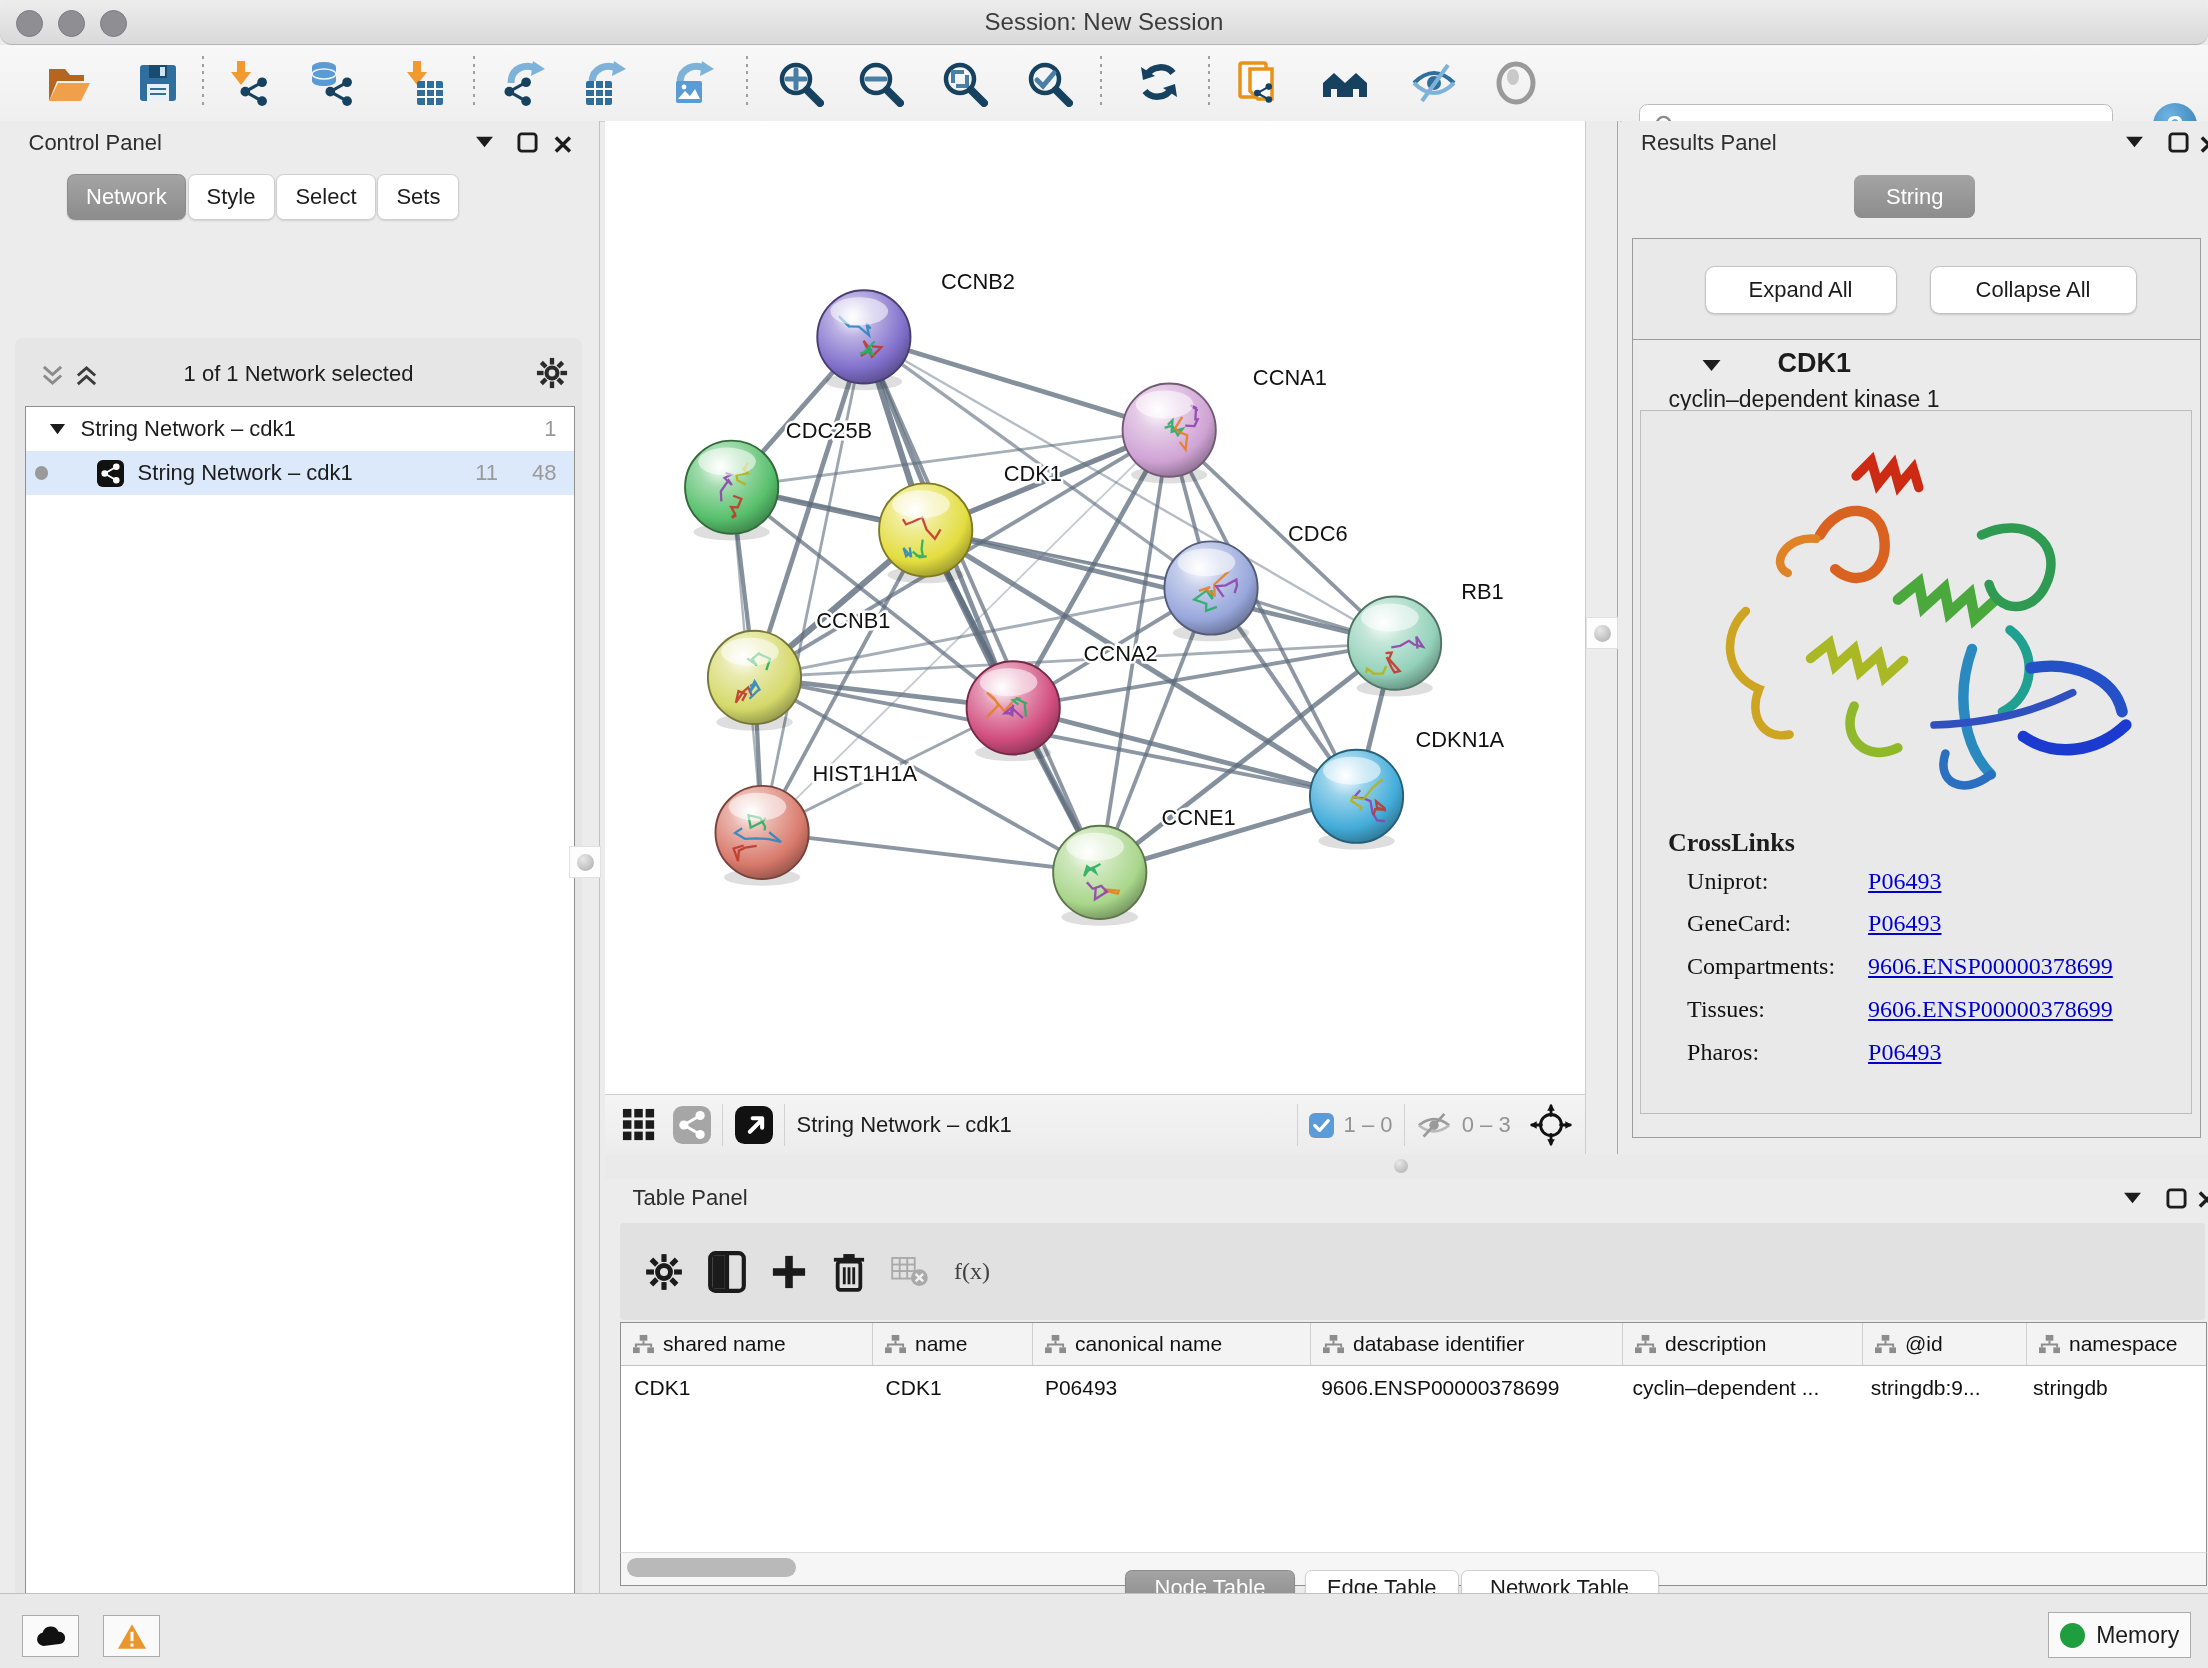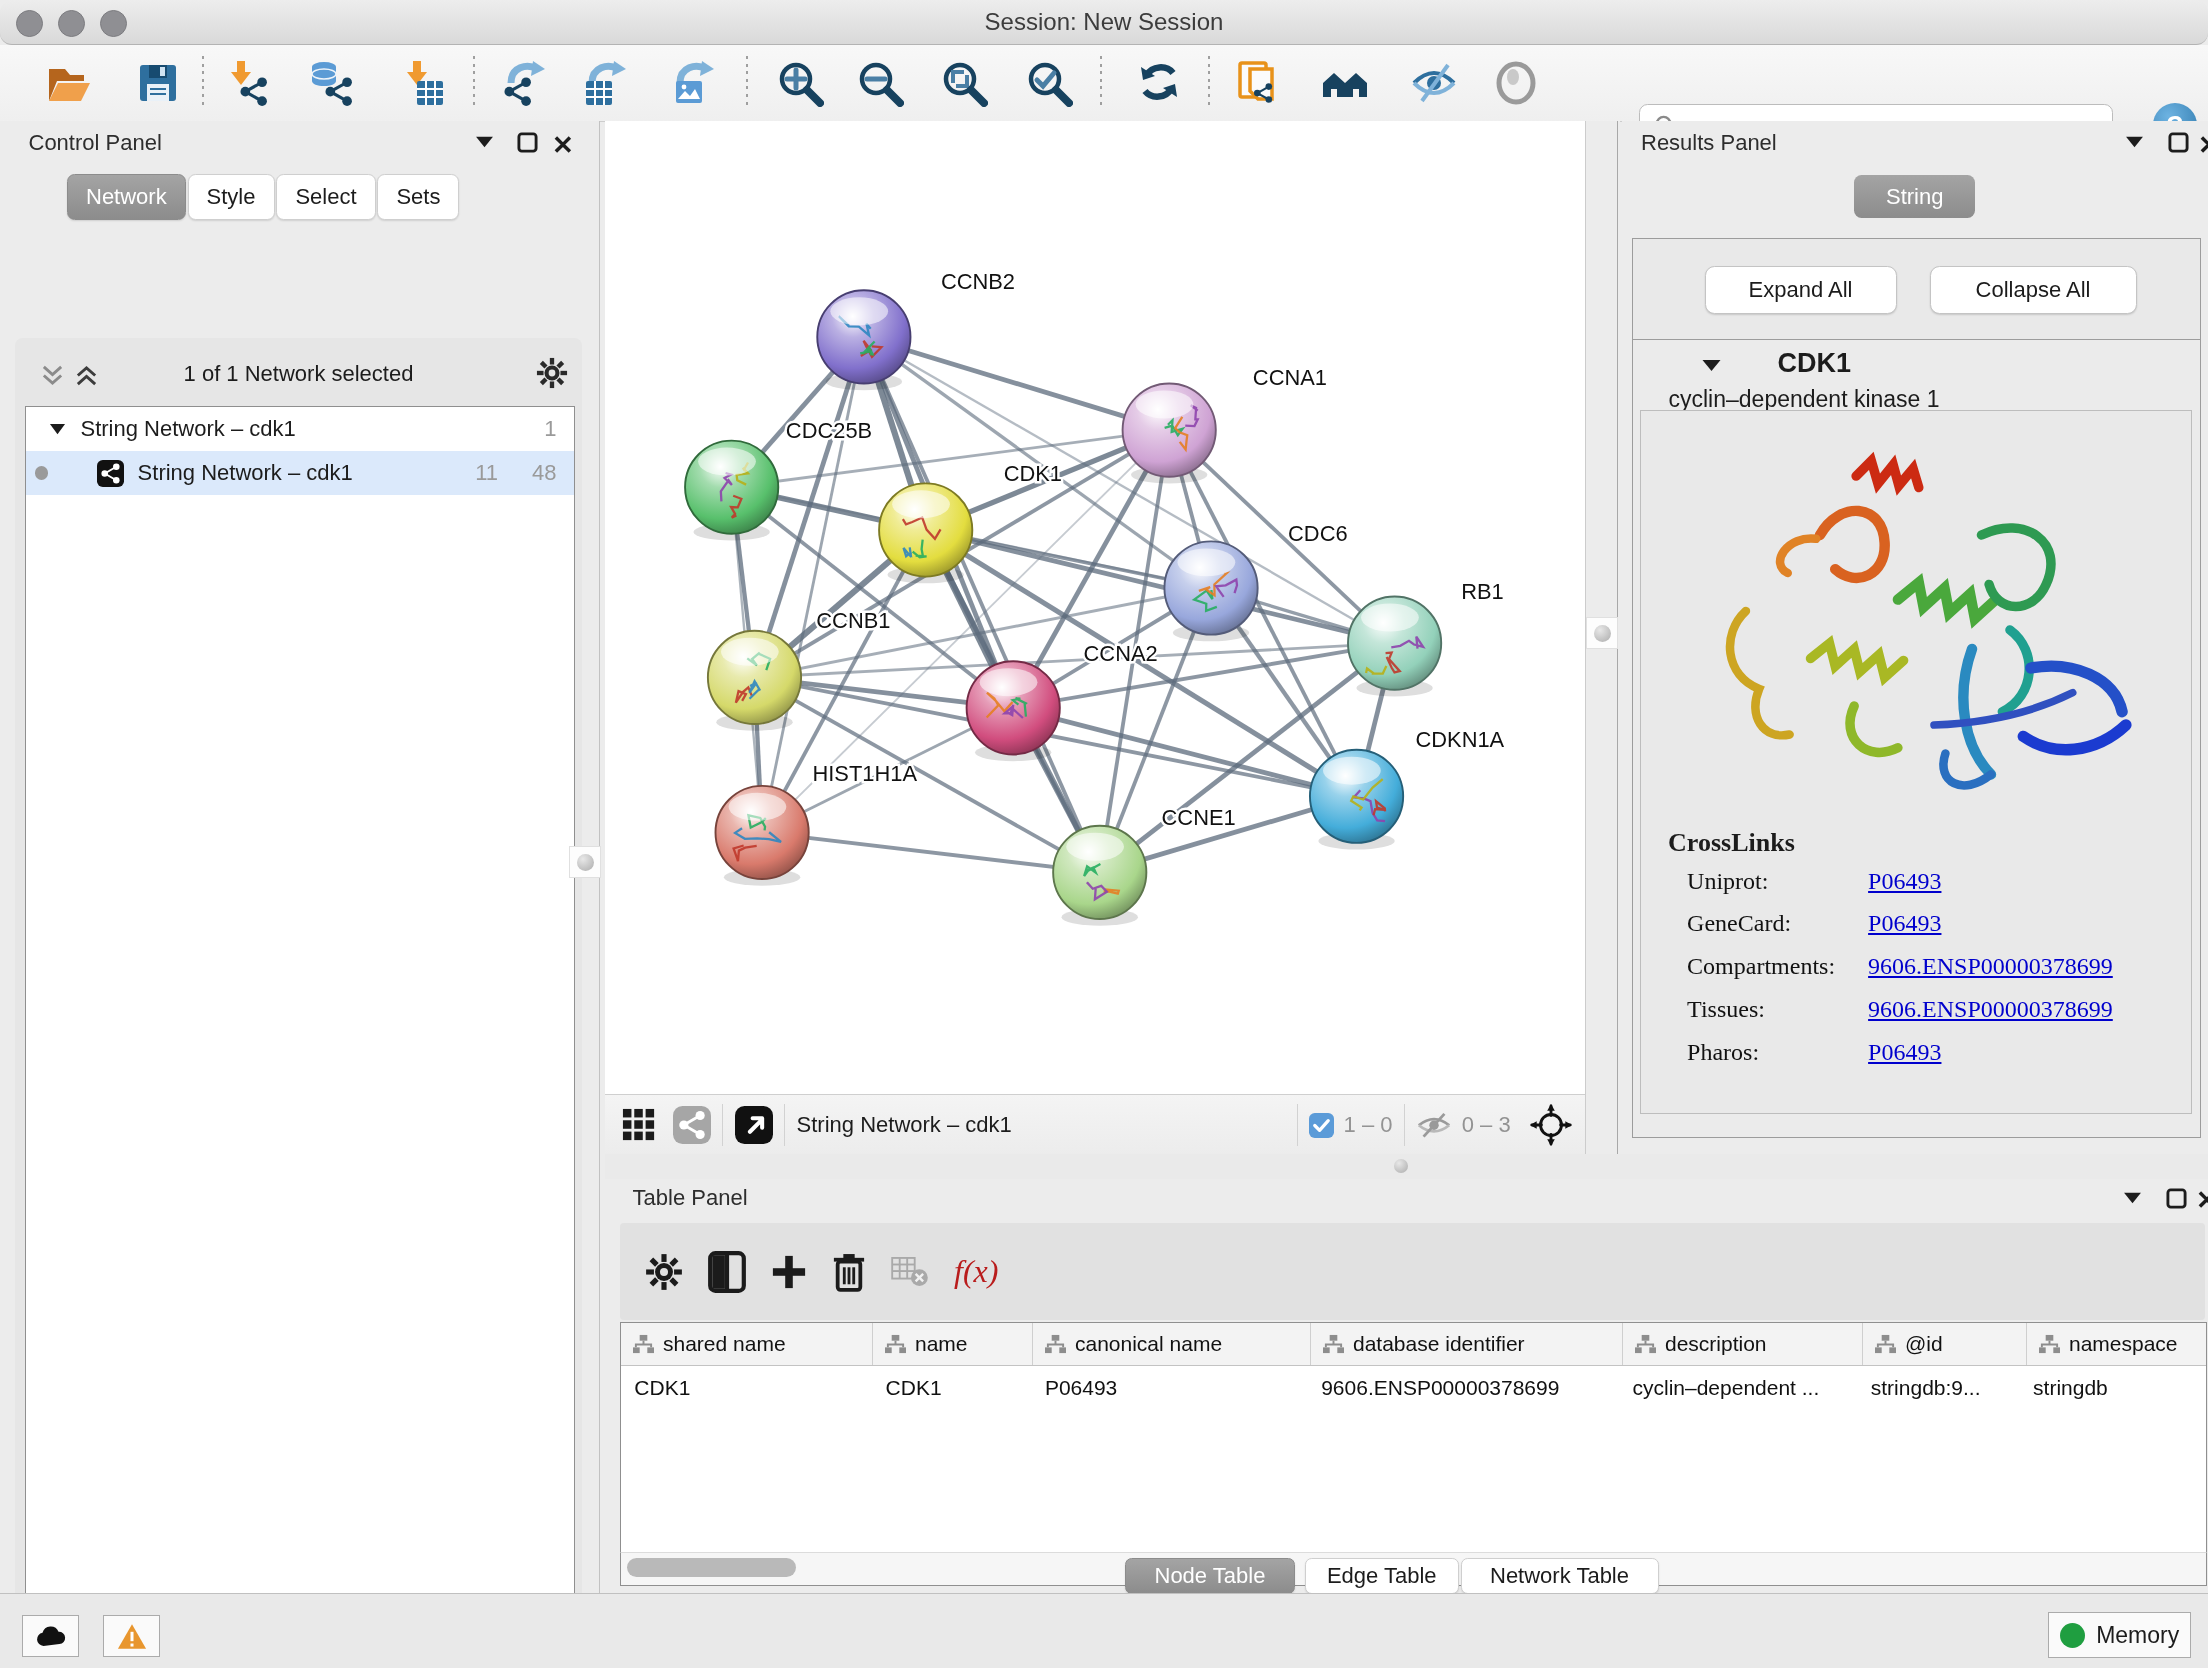--- a/index.html
+++ b/index.html
@@ -871,21 +871,21 @@
               <rect x="1" y="1" width="24" height="22"></rect>
               <line x1="1" y1="8" x2="25" y2="8"></line>
               <line x1="1" y1="15" x2="25" y2="15"></line>
               <line x1="9" y1="1" x2="9" y2="23"></line>
               <line x1="17" y1="1" x2="17" y2="23"></line>
             </g>
             <circle cx="30" cy="22" r="9" fill="#7d7d7d"></circle>
             <path d="M26 18 l8 8 M34 18 l-8 8" stroke="#fff" stroke-width="2.6"></path>
           </svg>
         </span>
-      <span class="tp-icon serif" style="font-style:italic;font-size:32px;color:#b91c1c">f(x)</span>
+      <span class="tp-icon serif" style="font-size:24px;color:#404040">f(x)</span>
     </div>
 
     <div class="abs" id="data-table">
       <div class="th-row" id="table-head">
           <div class="th" style="width: 251px;">
             <svg width="23" height="21" viewBox="0 0 24 22" style="margin:0 7.6px 0 11.4px;flex:none">
               <g fill="#8d8d8d">
                 <rect x="8" y="1" width="8" height="6"></rect>
                 <rect x="1" y="14" width="7" height="6"></rect>
                 <rect x="16" y="14" width="7" height="6"></rect>
@@ -984,21 +984,21 @@
             <div class="td" style="width: 225px;">cyclin–dependent ...</div>
             <div class="td" style="width: 149px;">stringdb:9...</div>
             <div class="td" style="width: 310px;">stringdb</div>
           </div>
         </div>
     </div>
     <div class="abs" id="tp-hscroll">
       <div class="abs" id="tp-thumb"></div>
     </div>
 
-    <div class="abs" id="bottom-tabs" style="left:520px;top:379px"><div class="bottom-tab selected" style="padding: 0px 28.5px; margin-right: 10px;">Node Table</div><div class="bottom-tab" style="padding: 0px 21px; margin-right: 1.9px;">Edge Table</div><div class="bottom-tab" style="padding: 0px 28.5px; margin-right: 1.9px;">Network Table</div></div>
+    <div class="abs" id="bottom-tabs" style="left:520px;top:379px"><div class="bottom-tab selected" style="padding: 0px 28.5px; margin-right: 10px;">Node Table</div><div class="bottom-tab" style="padding: 0px 21px; margin-right: 1.9px; margin-top: 12px;">Edge Table</div><div class="bottom-tab" style="padding: 0px 28.5px; margin-right: 1.9px;">Network Table</div></div>
   </div>
 
   <div class="abs" id="statusbar">
     <div class="abs sb-btn" style="left:22px;width:55px">
       <svg width="32" height="23" viewBox="0 0 34 24">
           <path d="M9 22 a7 7 0 0 1 -1 -13.9 A9 9 0 0 1 25 7 a6.5 6.5 0 0 1 1 13 z" fill="#111"></path>
         </svg>
       </div>
     <div class="abs sb-btn" style="left:103px;width:55px">
       <svg width="30" height="27" viewBox="0 0 32 28">

